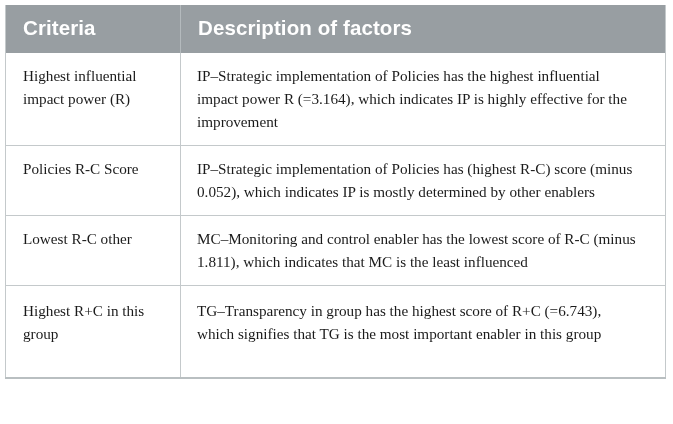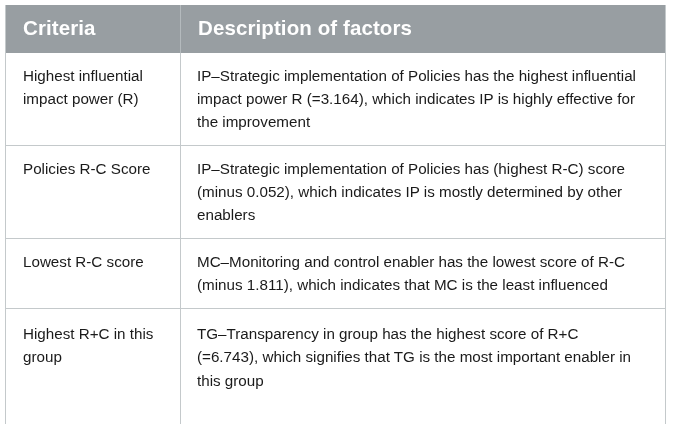--- a/index.html
+++ b/index.html
@@ -41,21 +41,21 @@
     text-align: left;
     padding: 11px 0 12px 17px;
     vertical-align: middle;
     letter-spacing: 0.1px;
   }
   thead th.th-criteria {
     border-right: 1px solid #b4babd;
   }
 
   tbody td {
-    font-family: Liberation Sans, sans-serif;
+    font-family: Liberation Serif, serif;
     font-size: 15.2px;
     line-height: 1.52;
     color: #1a1a1a;
     text-align: left;
     vertical-align: top;
     padding: 11px 14px 12px 17px;
     border-top: 1px solid #c4c9cb;
   }
   tbody tr:first-child td {
     border-top: none;
@@ -92,21 +92,21 @@
     <tbody>
       <tr>
         <td class="cell-criteria">Highest influential impact power (R)</td>
         <td class="cell-desc">IP–Strategic implementation of Policies has the highest influential impact power R (=3.164), which indicates IP is highly effective for the improvement</td>
       </tr>
       <tr>
         <td class="cell-criteria">Policies R-C Score</td>
         <td class="cell-desc">IP–Strategic implementation of Policies has (highest R-C) score (minus 0.052), which indicates IP is mostly determined by other enablers</td>
       </tr>
       <tr>
-        <td class="cell-criteria">Lowest R-C score</td>
+        <td class="cell-criteria">Lowest R-C other</td>
         <td class="cell-desc">MC–Monitoring and control enabler has the lowest score of R-C (minus 1.811), which indicates that MC is the least influenced</td>
       </tr>
       <tr class="row-tall">
         <td class="cell-criteria">Highest R+C in this group</td>
         <td class="cell-desc">TG–Transparency in group has the highest score of R+C (=6.743), which signifies that TG is the most important enabler in this group</td>
       </tr>
     </tbody>
   </table>
 </div>
 

